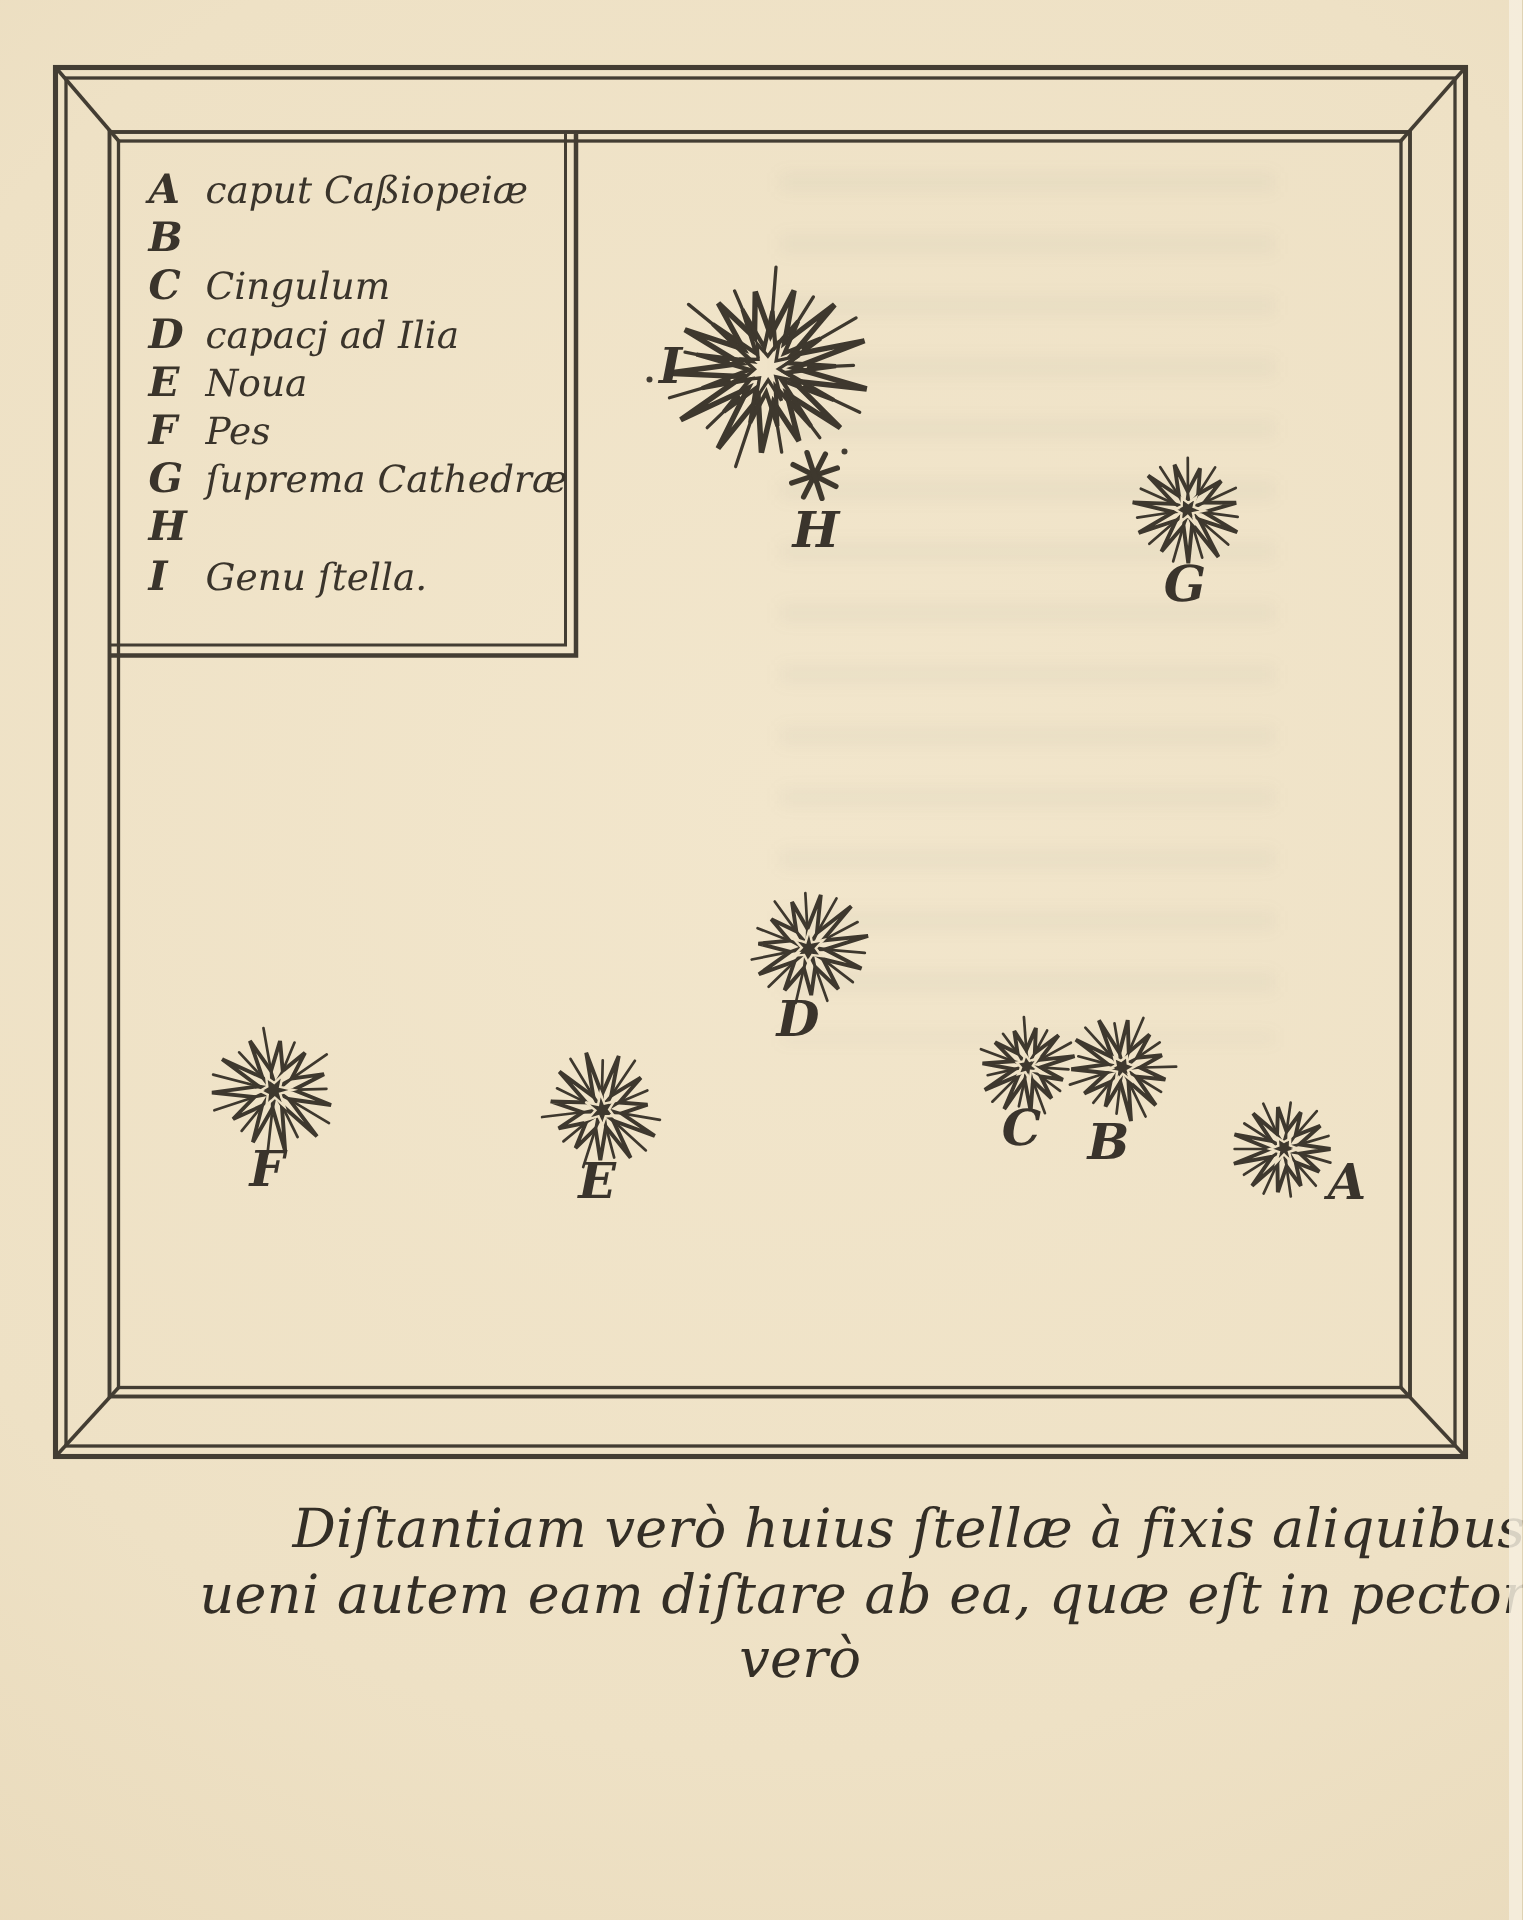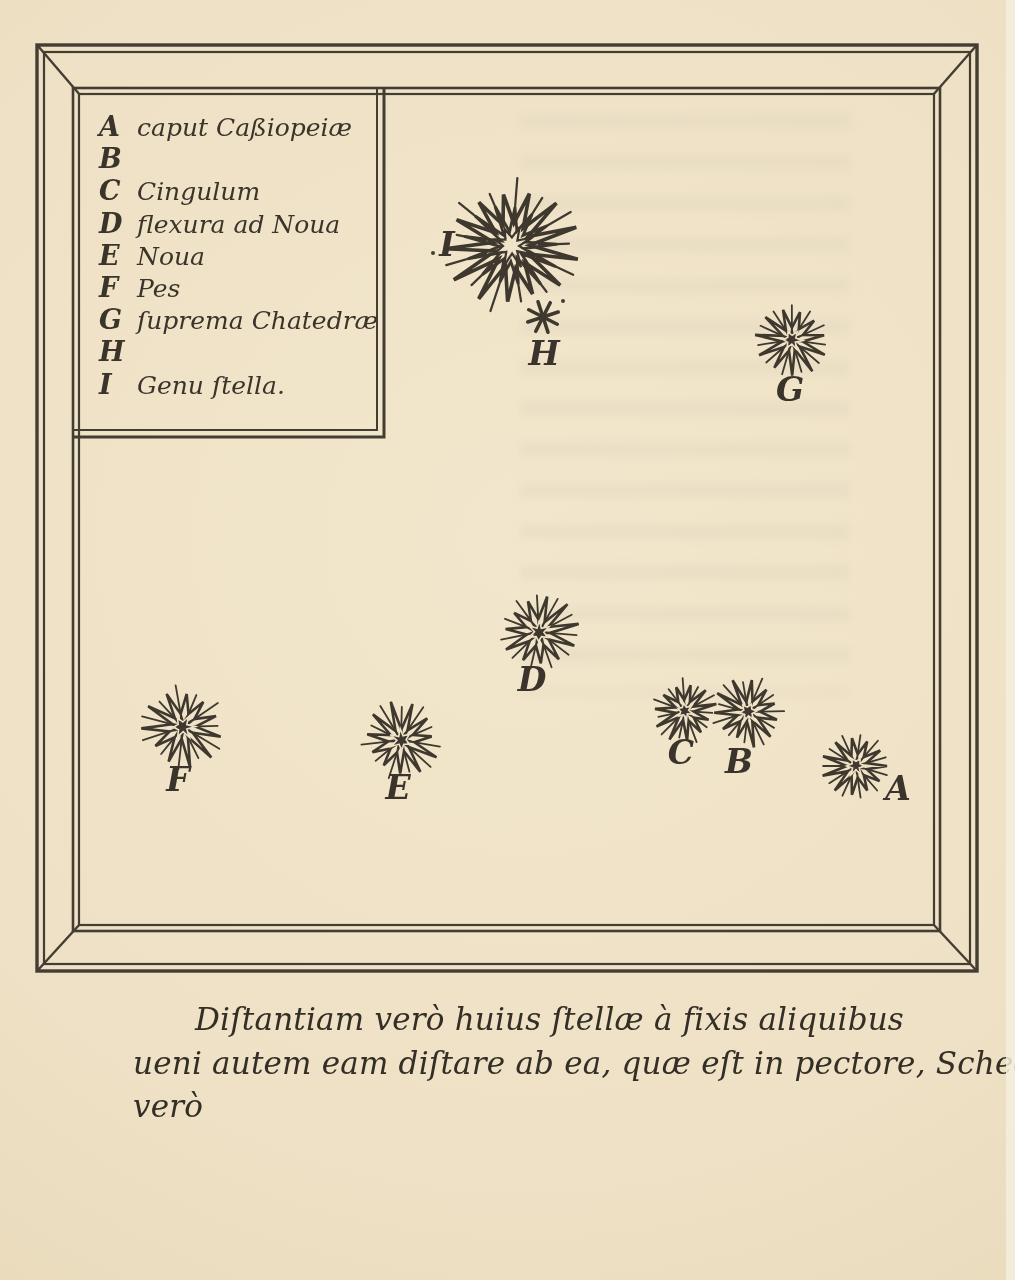--- a/index.html
+++ b/index.html
@@ -29,26 +29,26 @@
   }
   .legend-row{
     height:32.2px;display:flex;align-items:baseline;
     font-style:italic;font-size:25px;white-space:nowrap;color:#3a342b;
   }
   .legend-key{
     width:38px;flex:0 0 38px;font-weight:bold;font-size:27px;
   }
   .caption{
     position:absolute;left:133px;width:877px;top:998px;
-    font-style:italic;font-size:31px;line-height:43.5px;
+    font-style:italic;font-size:36px;line-height:43.5px;
     letter-spacing:.2px;color:#332e26;
   }
   .cap-line{white-space:nowrap;height:43.5px;}
   .cap-indent{padding-left:62px;}
-  .cap-right{text-align:left;padding-right:76px;}
+  .cap-right{text-align:center;padding-right:76px;}
   .star-label{
     position:absolute;transform:translate(-50%,-50%);
     font-style:italic;font-weight:bold;font-size:33px;color:#3a342c;
     line-height:1;
   }
 </style>
 </head>
 <body>
 
 <div class="page">
@@ -224,33 +224,33 @@
       </div>
     <div class="legend-row">
         <span class="legend-key">B</span>
       </div>
     <div class="legend-row">
         <span class="legend-key">C</span>
         <span>Cingulum</span>
       </div>
     <div class="legend-row">
         <span class="legend-key">D</span>
-        <span>flexura ad Noua</span>
+        <span>capacj ad Ilia</span>
       </div>
     <div class="legend-row">
         <span class="legend-key">E</span>
         <span>Noua</span>
       </div>
     <div class="legend-row">
         <span class="legend-key">F</span>
         <span>Pes</span>
       </div>
     <div class="legend-row">
         <span class="legend-key">G</span>
-        <span>ſuprema Chatedræ</span>
+        <span>ſuprema Cathedræ</span>
       </div>
     <div class="legend-row">
         <span class="legend-key">H</span>
       </div>
     <div class="legend-row">
         <span class="legend-key">I</span>
         <span>Genu ſtella.</span>
       </div>
   </div>
 

